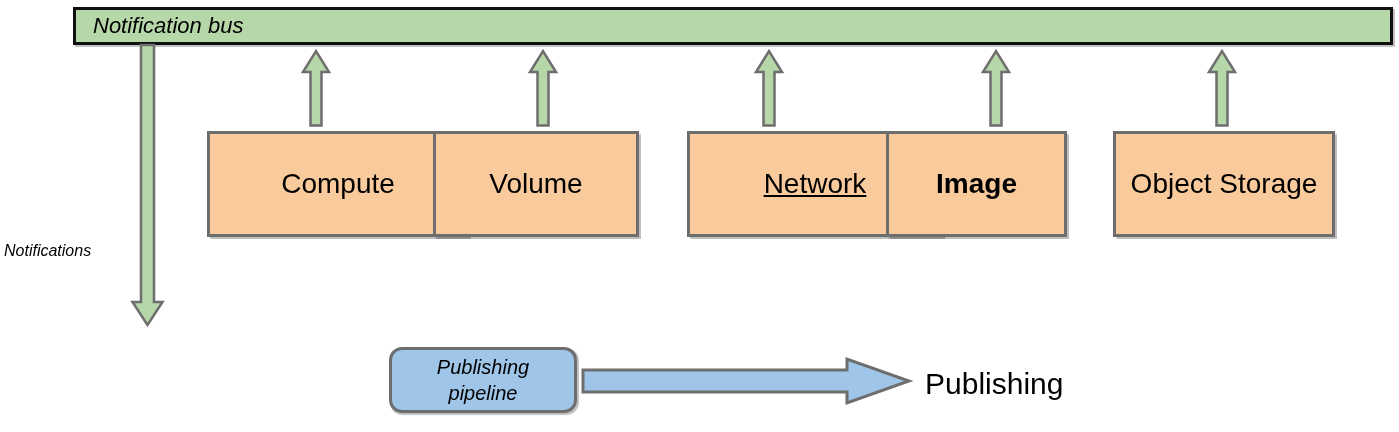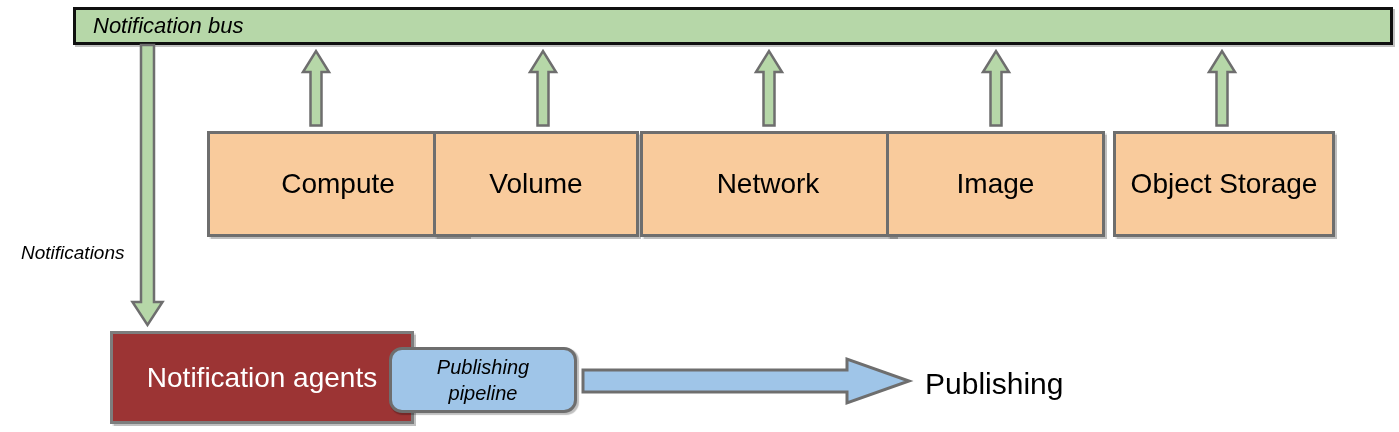--- a/index.html
+++ b/index.html
@@ -30,22 +30,22 @@
   .service-box {
     top: 131px; height: 106px;
     background: var(--service-fill);
     border: 3px solid #6e6e6e;
     box-shadow: 1.5px 1.5px 1px rgba(0,0,0,0.25);
     display: flex; align-items: center; justify-content: center;
     font-size: 28px; color: #000;
   }
   .svc-0 { left: 207px;  width: 262px; }
   .svc-1 { left: 433px;  width: 206px; }
-  .svc-2 { left: 640px;  width: 256px; }
-  .svc-3 { left: 886px;  width: 219px; }
+  .svc-2 { left: 687px;  width: 256px; text-decoration: underline; }
+  .svc-3 { left: 886px;  width: 181px; font-weight: bold; }
   .svc-4 { left: 1113px; width: 222px; }
 
   
   svg.arrow { position: absolute; overflow: visible; }
   .green-arrow polygon {
     fill: var(--arrow-green);
     stroke: #6e6e6e; stroke-width: 2.5; stroke-linejoin: miter;
   }
   .blue-arrow polygon {
     fill: var(--arrow-blue);
@@ -54,22 +54,22 @@
   .up-0 { left: 301px;  top: 49px; }
   .up-1 { left: 528px;  top: 49px; }
   .up-2 { left: 754px;  top: 49px; }
   .up-3 { left: 981px;  top: 49px; }
   .up-4 { left: 1207px; top: 49px; }
   .down-arrow-svg { left: 131px; top: 45px; }
   .publish-arrow-svg { left: 581px; top: 357px; }
 
   
   .notifications-label {
-    left: 21px; top: 242px;
-    font-style: italic; font-size: 19px; color: #000;
+    left: 4px; top: 242px;
+    font-style: italic; font-size: 16px; color: #000;
     white-space: nowrap;
   }
 
   
   .agents-box {
     left: 110px; top: 331px; width: 304px; height: 93px;
     background: var(--agents-fill);
     border: 3px solid #7d7d7d;
     box-shadow: 1.5px 1.5px 1px rgba(0,0,0,0.25);
     display: flex; align-items: center; justify-content: center;
@@ -137,23 +137,20 @@
   </div>
   <div class="shape service-box svc-3">
     <span>Image</span>
   </div>
   <div class="shape service-box svc-4">
     <span>Object Storage</span>
   </div>
 
   <div class="shape notifications-label">Notifications</div>
 
-  <div class="shape agents-box">
-    <span>Notification agents</span>
-  </div>
 
   <div class="shape pipeline-box">
     <span>Publishing</span>
     <span>pipeline</span>
   </div>
 
   <svg class="arrow blue-arrow publish-arrow-svg" width="332" height="48" viewBox="0 0 332 48">
     <polygon points="2,13 266,13 266,2 328,24 266,46 266,35 2,35"></polygon>
   </svg>
 

